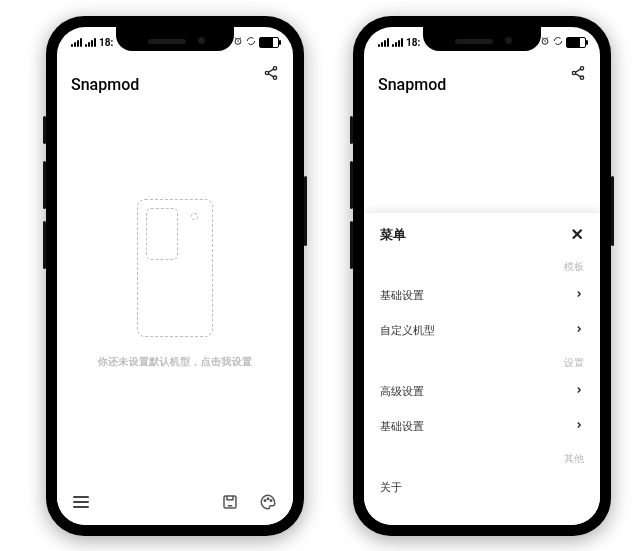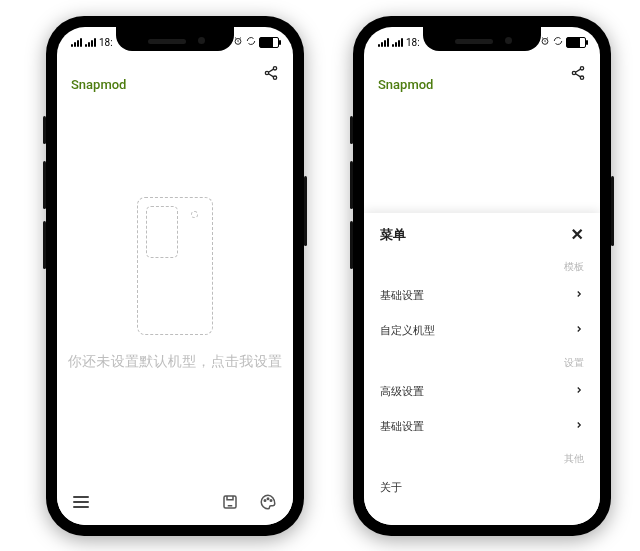--- a/index.html
+++ b/index.html
@@ -16,48 +16,48 @@
   .notch{position:absolute;top:0;left:50%;transform:translateX(-50%);width:118px;height:24px;background:#000;border-bottom-left-radius:16px;border-bottom-right-radius:16px;z-index:10;}
   .notch::before,.notch::after{content:"";position:absolute;background:#1a1a1a;border-radius:50%;}
   .notch::before{width:38px;height:5px;top:12px;left:32px;border-radius:3px;}
   .notch::after{width:7px;height:7px;top:10px;left:82px;}
   .statusbar{height:30px;display:flex;justify-content:space-between;align-items:center;padding:0 14px;font-size:10px;color:#000;}
   .sb-left{display:flex;align-items:center;gap:3px;}
   .sb-right{display:flex;align-items:center;gap:3px;}
   .bars{display:flex;align-items:flex-end;gap:1px;height:9px;}
   .bars span{width:2px;background:#000;border-radius:1px;}
   .appbar{height:36px;display:flex;align-items:center;justify-content:space-between;padding:0 14px;}
-  .app-title{font-size:13px;font-weight:500;color:#4d7c0f;margin-top:19px;}
+  .app-title{font-size:16px;font-weight:500;color:#000000;margin-top:19px;}
   .share-icon svg{width:16px;height:16px;}
   .content{position:absolute;top:66px;bottom:0;left:0;right:0;}
   .empty-wrap{width:100%;height:100%;display:flex;flex-direction:column;align-items:center;justify-content:center;padding-bottom:50px;box-sizing:border-box;}
   .dashed-phone{width:74px;height:136px;border:1.5px dashed #bdbdbd;border-radius:8px;position:relative;margin-bottom:18px;}
   .dashed-inner{position:absolute;top:8px;left:8px;width:30px;height:50px;border:1.5px dashed #bdbdbd;border-radius:5px;}
   .dashed-dot{position:absolute;top:13px;right:14px;width:5px;height:5px;border:1.5px dashed #bdbdbd;border-radius:50%;}
-  .empty-text{font-size:14px;color:#bdbdbd;letter-spacing:.3px;}
+  .empty-text{font-size:10px;color:#bdbdbd;letter-spacing:.3px;font-weight:bold;}
   .bottombar{position:absolute;bottom:0;left:0;right:0;height:46px;display:flex;align-items:center;justify-content:space-between;padding:0 16px;background:#fff;}
   .bb-right{display:flex;gap:20px;}
   .icon-btn{color:#555;display:flex;align-items:center;}
   .icon-btn svg{width:18px;height:18px;}
   .hamburger{display:flex;flex-direction:column;gap:3px;}
   .hamburger span{width:16px;height:2px;background:#444;border-radius:1px;}
   
   .dim{position:absolute;inset:0;background:rgba(255,255,255,.0);}
   .sheet{position:absolute;left:0;right:0;bottom:0;top:120px;background:#fff;box-shadow:0 -2px 10px rgba(0,0,0,.10);text-align:right;}
   .sheet-header{display:flex;align-items:center;justify-content:space-between;padding:12px 16px 8px;}
   .sheet-title{font-size:13px;font-weight:600;color:#222;}
   .close-x{font-size:16px;font-weight:600;color:#222;cursor:pointer;}
   .section-label{font-size:10px;color:#b5b5b5;padding:8px 16px 4px;margin-left:24px;}
   .menu-item{display:flex;align-items:center;justify-content:space-between;padding:10px 16px;font-size:11px;color:#333;}
   .chev svg{width:10px;height:10px;}
   .battery{width:18px;height:9px;border:1px solid #000;border-radius:2px;position:relative;}
   .battery::after{content:"";position:absolute;right:-3px;top:2px;width:2px;height:5px;background:#000;border-radius:1px;}
   .battery i{display:block;width:70%;height:100%;background:#000;}
   .alarm svg{width:10px;height:10px;}
-  .sb-time{font-size:10px;font-weight:400;}
+  .sb-time{font-size:10px;font-weight:700;}
 </style>
 </head>
 <body>
 
 <div class="stage">
 
   <div class="phone left">
     <div class="side-btn sb1"></div>
     <div class="side-btn sb2"></div>
     <div class="side-btn sb3"></div>

